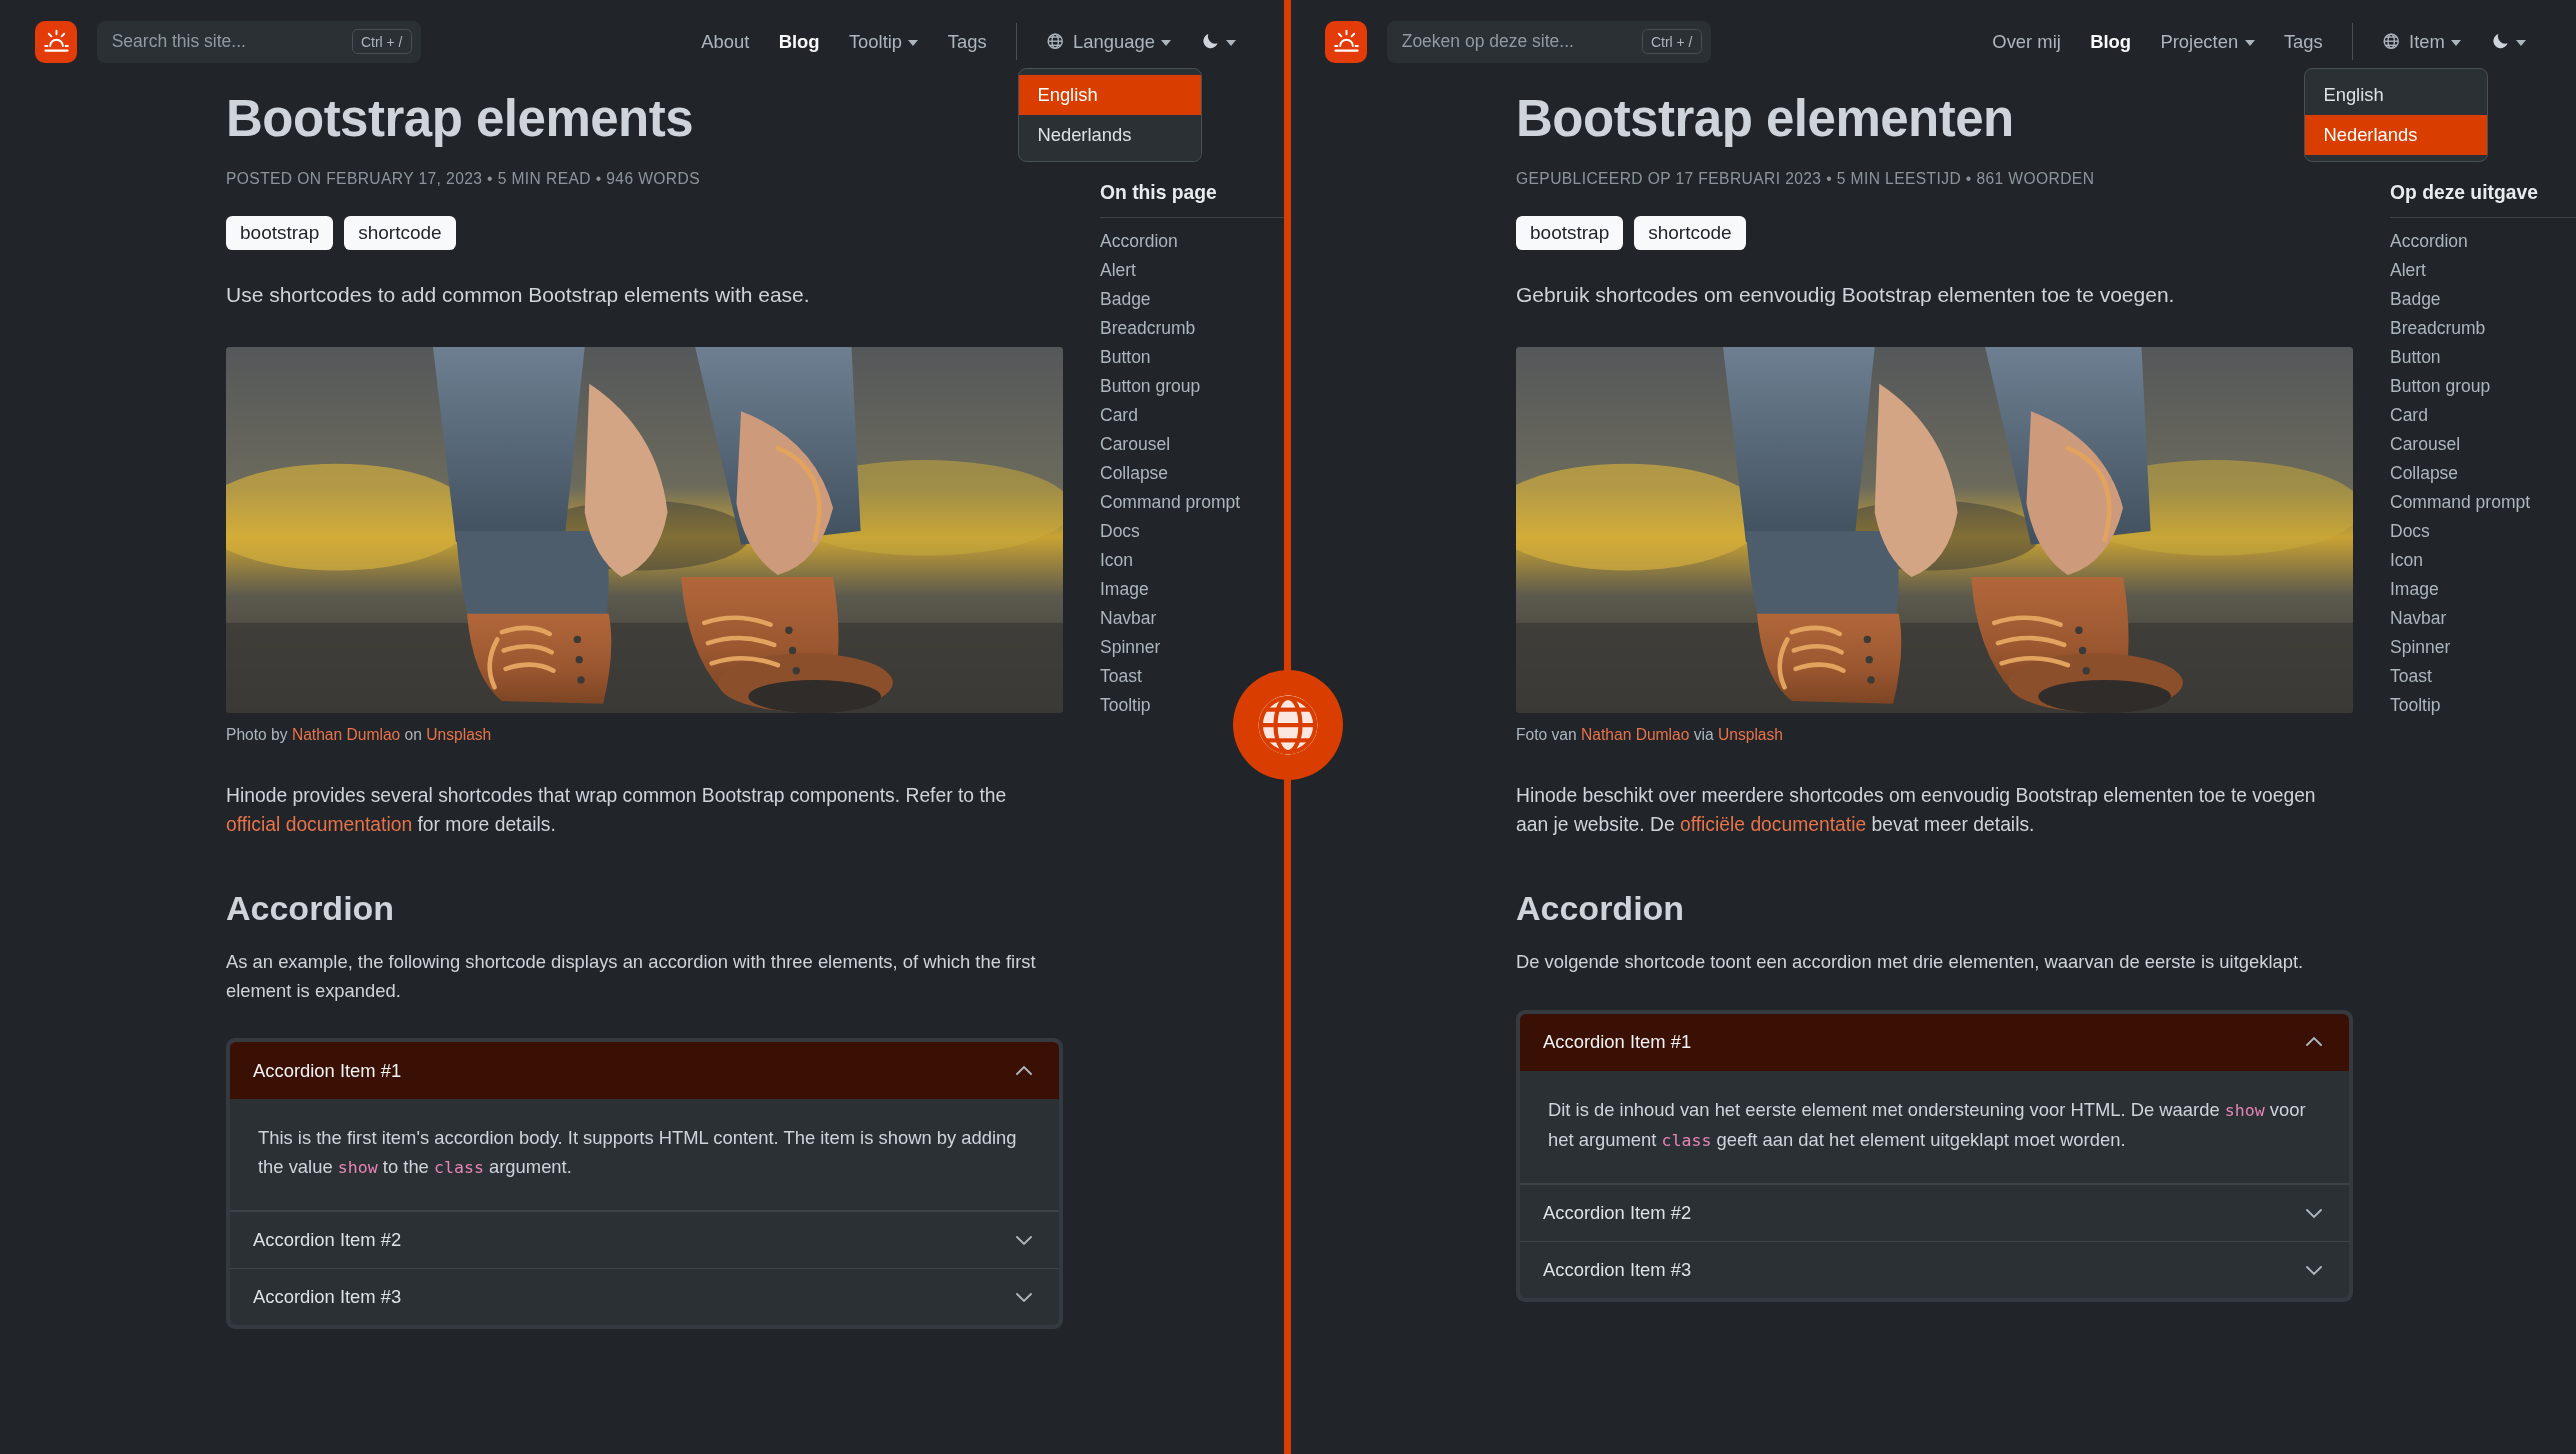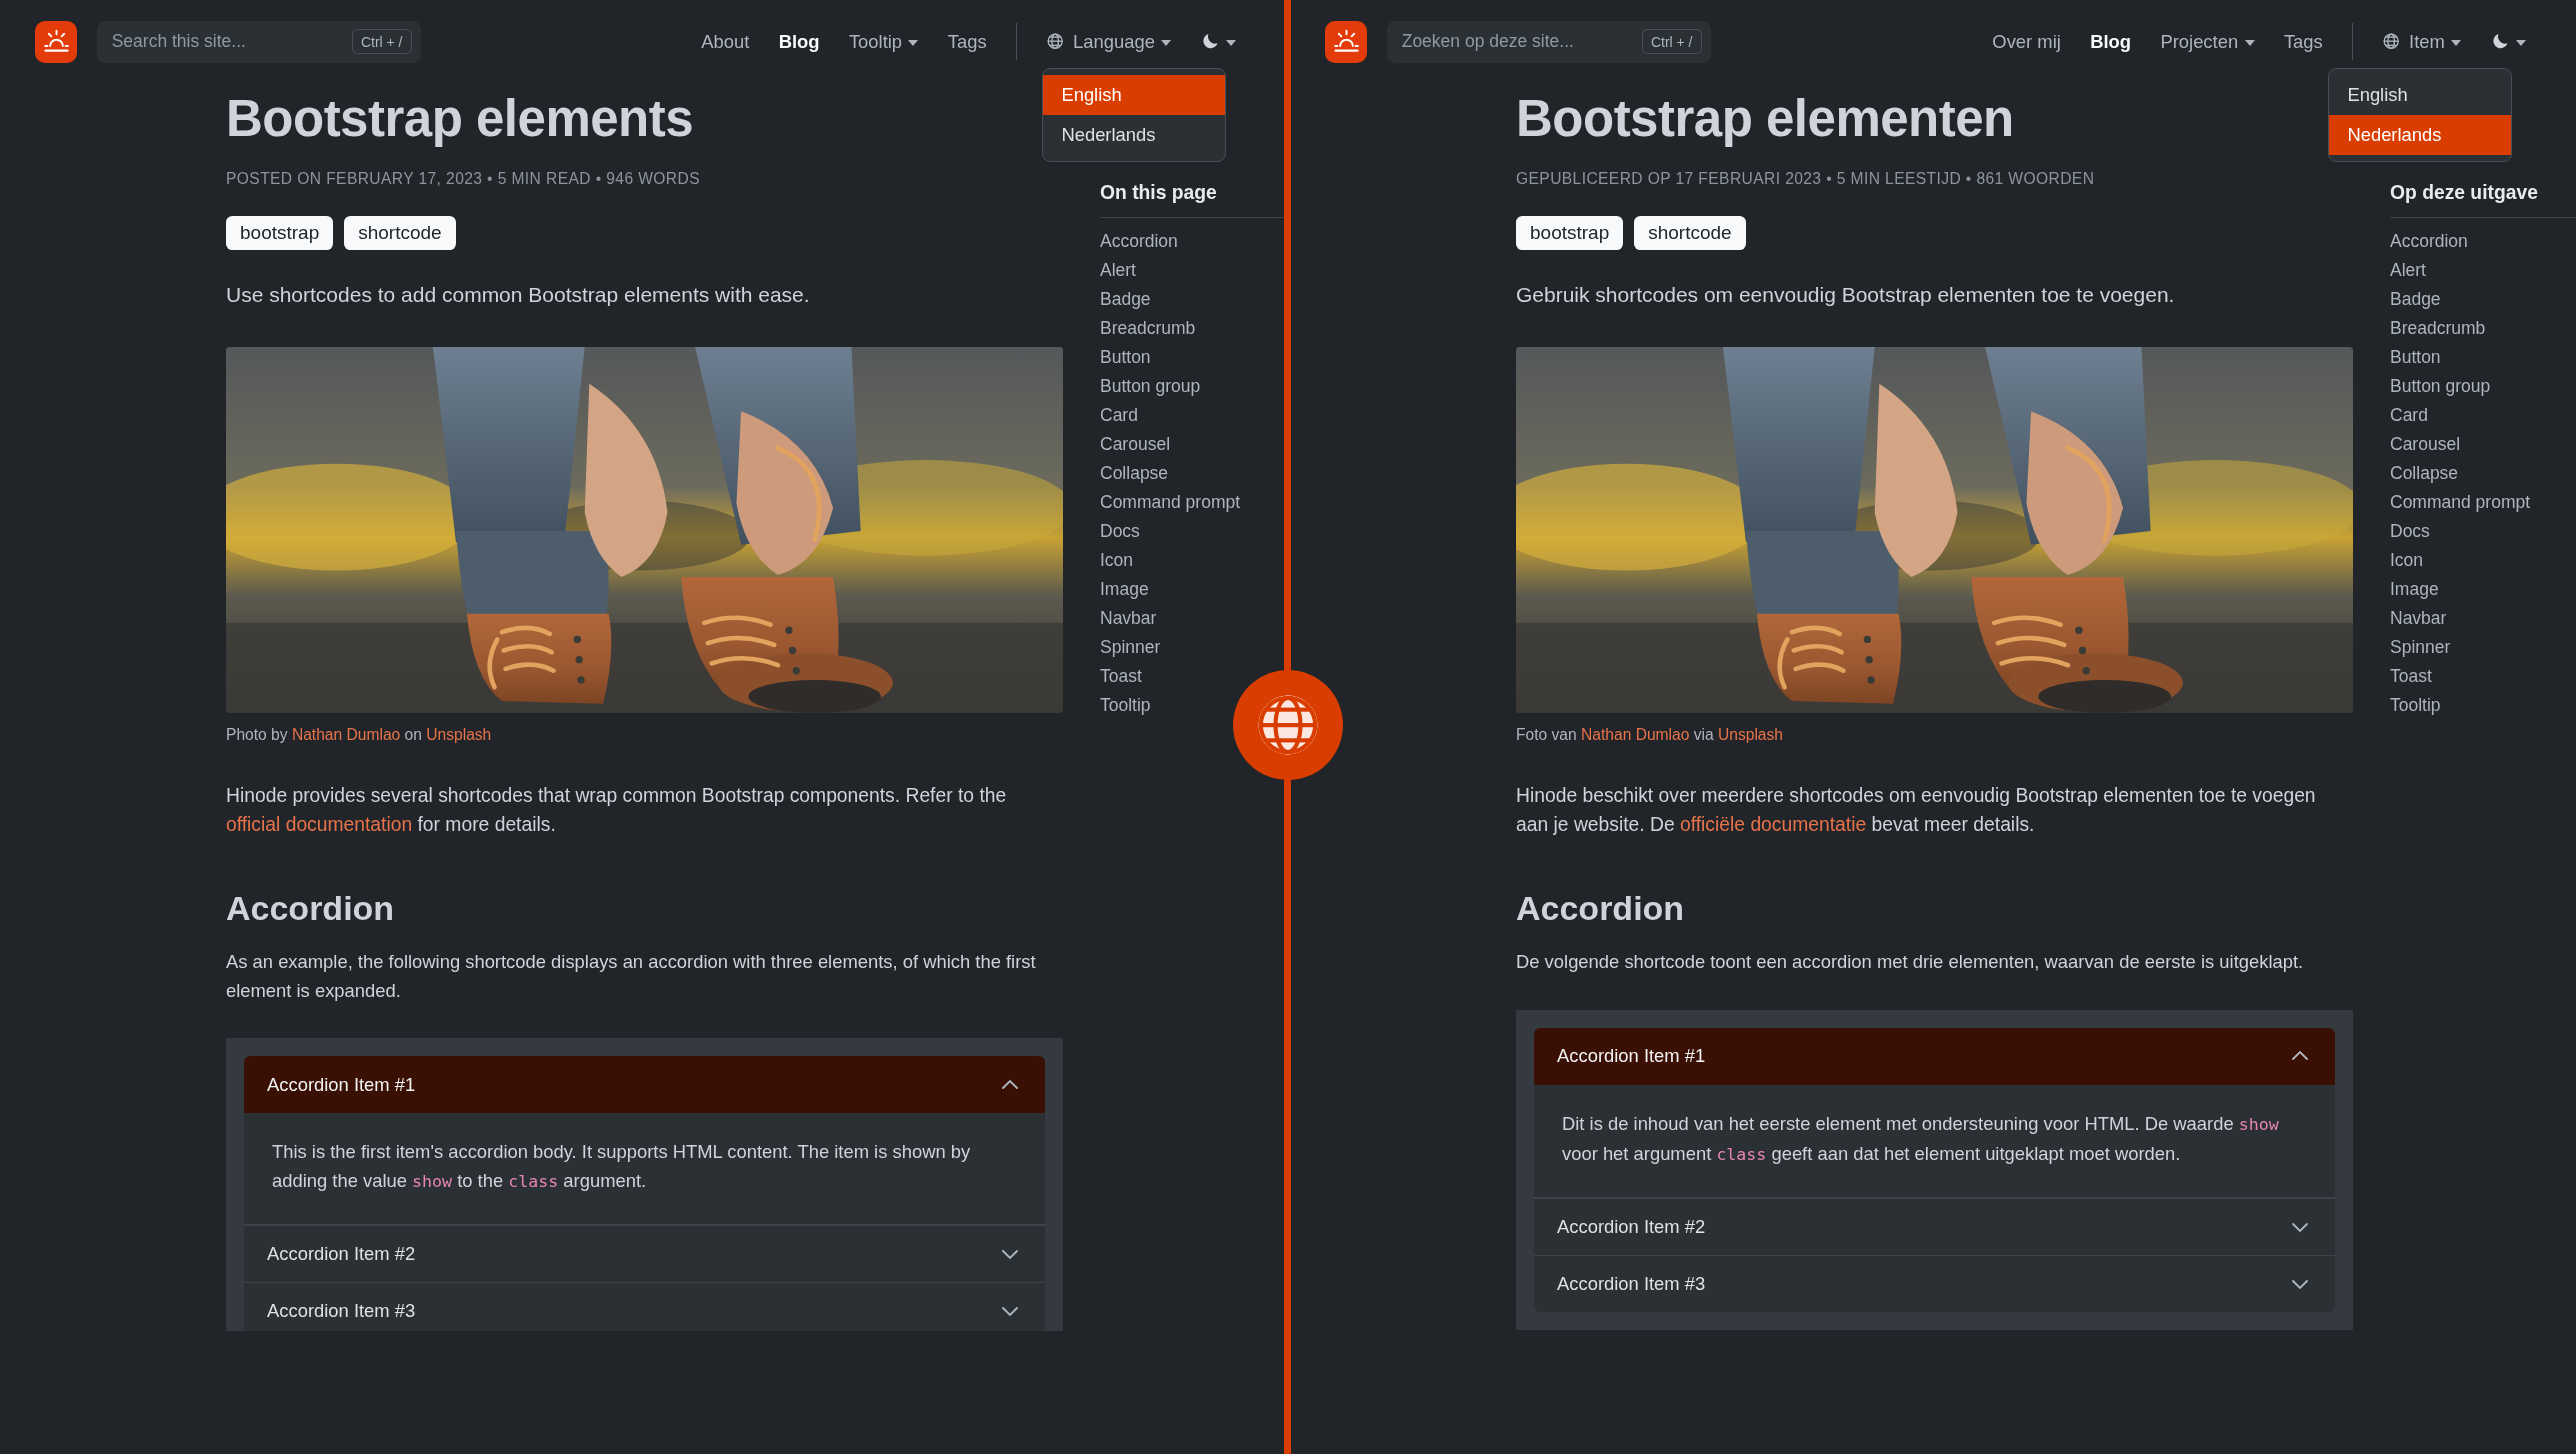--- a/index.html
+++ b/index.html
@@ -44,21 +44,21 @@
   .caret { display:inline-block; margin-left: 6.4px; border-left: 5.5px solid transparent;
            border-right: 5.5px solid transparent; border-top: 6.4px solid currentColor;
            vertical-align: middle; }
   .nav-sep { width: 0.9px; height: 37px; background: #495057; margin: 0 14.7px; }
   .globe-sm { width: 18.4px; height: 18.4px; vertical-align: -2.8px; margin-right: 8.3px; }
   .moon { width: 19.3px; height: 19.3px; vertical-align: -2.8px; }
 
   
   .lang-menu { position: absolute; width: 184px; background: #2b3035;
                border: 0.9px solid #495057; border-radius: 8.3px; padding: 5.5px 0;
-               z-index: 50; overflow: hidden; margin-left: 24px; }
+               z-index: 50; overflow: hidden; }
   .lang-item { font-size: 18.4px; color: #dee2e6; padding: 9.2px 18.4px; white-space: nowrap;
                cursor: pointer; }
   .lang-item.sel { background: #d93d00; color: #ffffff; }
 
   
   .content { position: relative; display: flex; padding: 0 0 0 0; }
   .article { width: 883px; margin-left: 226px; }
   .toc { width: 230px; margin-left: 37px; padding-top: 99px; }
 
   .toc-head { color: #e9ecef; font-size: 19.3px; font-weight: bold; white-space: nowrap; }
@@ -83,21 +83,21 @@
 
   p.body { color: #ced4da; font-size: 19.3px; line-height: 29px; margin-top: 37px;
            max-width: 837px; }
 
   h2.sect { color: #ced4da; font-size: 34px; font-weight: bold; margin-top: 50px; }
   p.sub { color: #ced4da; font-size: 18.4px; line-height: 28.5px; margin-top: 20px;
           max-width: 833px; }
 
   
   .accordion-wrap { margin-top: 33px; width: 837px; background: #343a40;
-                    border-radius: 1px; padding: 18px; }
+                    border-radius: 9px; padding: 4px; }
   .accordion { border-radius: 6.4px; overflow: hidden; background: #2b3035; }
   .acc-header { display: flex; align-items: center; justify-content: space-between;
                 padding: 0 23px; height: 57px; cursor: pointer; }
   .acc-header.open { background: #3b1004; }
   .acc-header .lbl { color: #dee2e6; font-size: 18.4px; }
   .acc-header.open .lbl { color: #f1f3f5; }
   .chev { width: 24px; height: 24px; color: #adb5bd; }
   .acc-body { padding: 24px 28px 28px 28px; color: #ced4da; font-size: 18.4px;
               line-height: 29px; border-bottom: 0.9px solid #3d4349; }
   .acc-sep { border-top: 0.9px solid #3d4349; }

